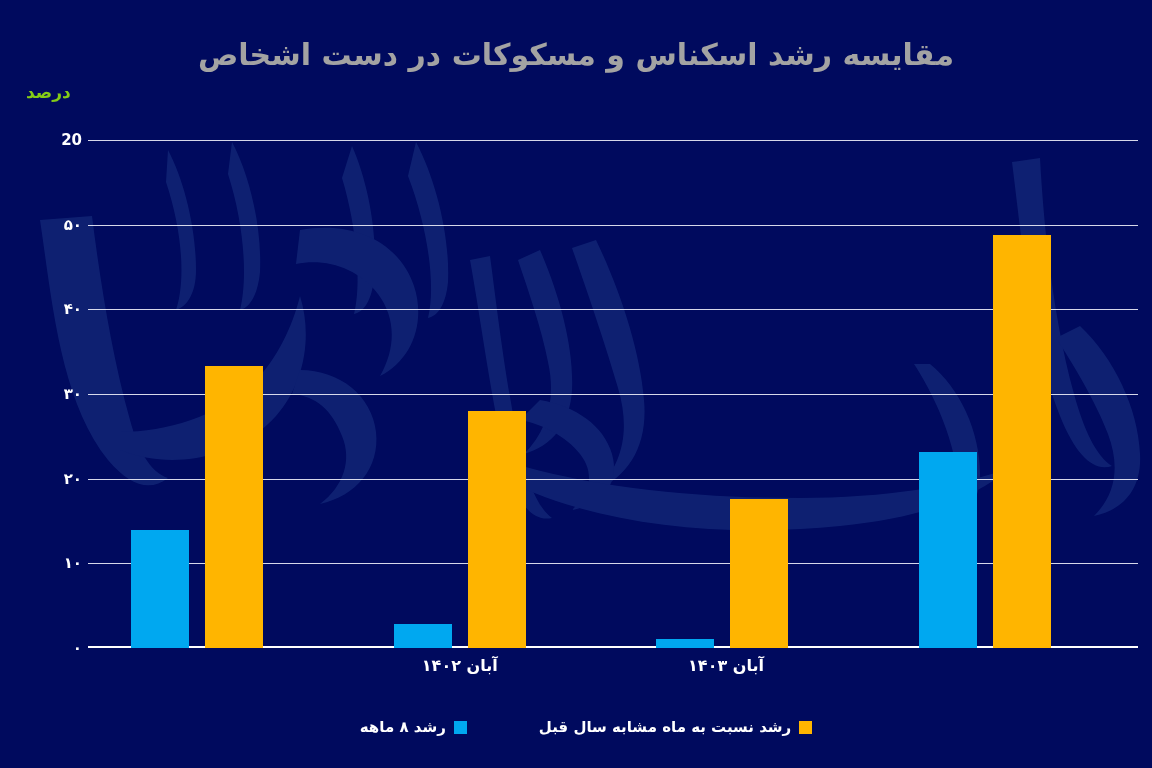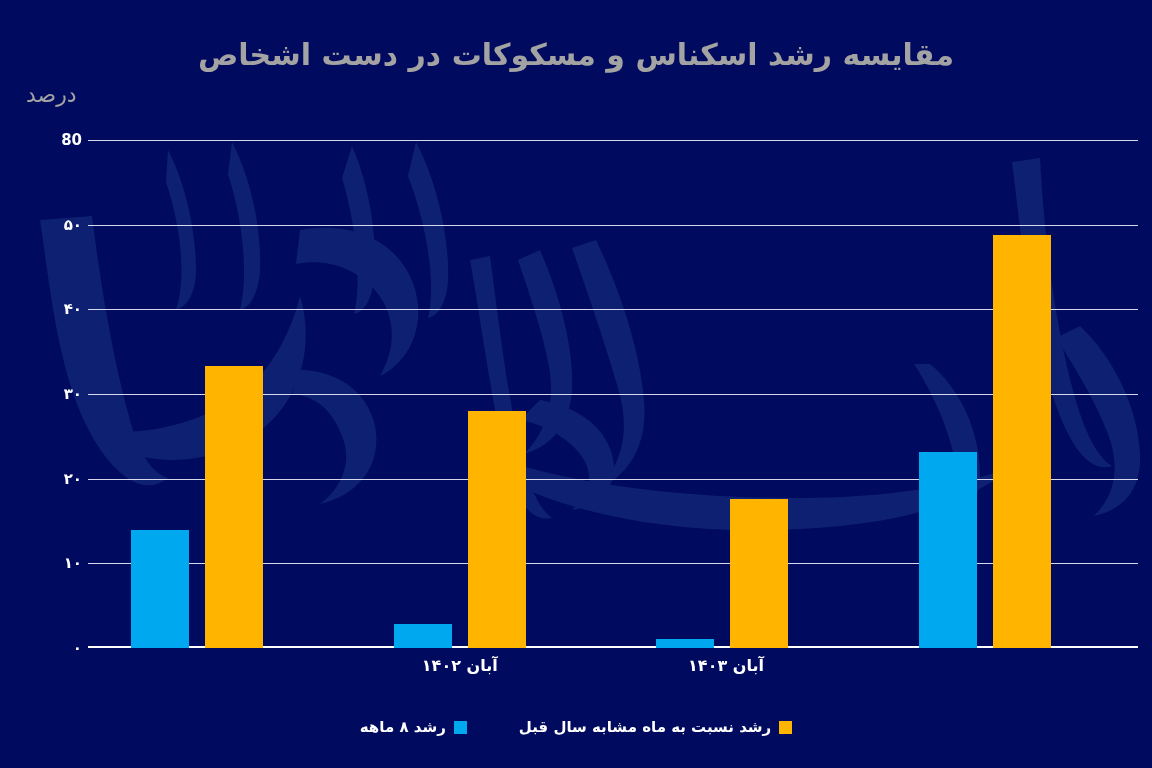--- a/index.html
+++ b/index.html
@@ -39,23 +39,23 @@
     letter-spacing: 0px;
     z-index: 5;
     direction: rtl;
   }
 
   
   .axis-unit {
     position: absolute;
     top: 82px;
     left: 26px;
-    color: #a3a3a3;
-    font-size: 22px;
-    font-weight: normal;
+    color: #84cc16;
+    font-size: 17px;
+    font-weight: bold;
     z-index: 5;
     direction: rtl;
   }
 
   
   .plot {
     position: absolute;
     left: 88px;
     top: 140px;
     width: 1050px;
@@ -145,20 +145,21 @@
     align-items: center;
     gap: 52px;
     direction: rtl;
     z-index: 5;
   }
   .legend-item {
     display: flex;
     flex-direction: row;
     align-items: center;
     gap: 8px;
+    margin-left: 20px;
   }
   .legend-swatch {
     width: 13px;
     height: 13px;
     display: inline-block;
     flex: none;
   }
   .legend-label {
     color: #ffffff;
     font-size: 15px;
@@ -212,21 +213,21 @@
 
   <div class="axis-unit">درصد</div>
 
   <div class="ytick-wrap" id="ytickwrap">
       <div class="ytick-lbl" style="top: 508px;">۰</div>
       <div class="ytick-lbl" style="top: 423.333px;">۱۰</div>
       <div class="ytick-lbl" style="top: 338.667px;">۲۰</div>
       <div class="ytick-lbl" style="top: 254px;">۳۰</div>
       <div class="ytick-lbl" style="top: 169.333px;">۴۰</div>
       <div class="ytick-lbl" style="top: 84.6667px;">۵۰</div>
-      <div class="ytick-lbl" style="top: 0px;">80</div>
+      <div class="ytick-lbl" style="top: 0px;">20</div>
     </div>
 
   <div class="plot" id="plot">
     <div class="axis-base"></div>
   <div class="gridline" style="top: 423.333px;"></div>
       <div class="gridline" style="top: 338.667px;"></div>
       <div class="gridline" style="top: 254px;"></div>
       <div class="gridline" style="top: 169.333px;"></div>
       <div class="gridline" style="top: 84.6667px;"></div>
       <div class="gridline" style="top: 0px;"></div>

